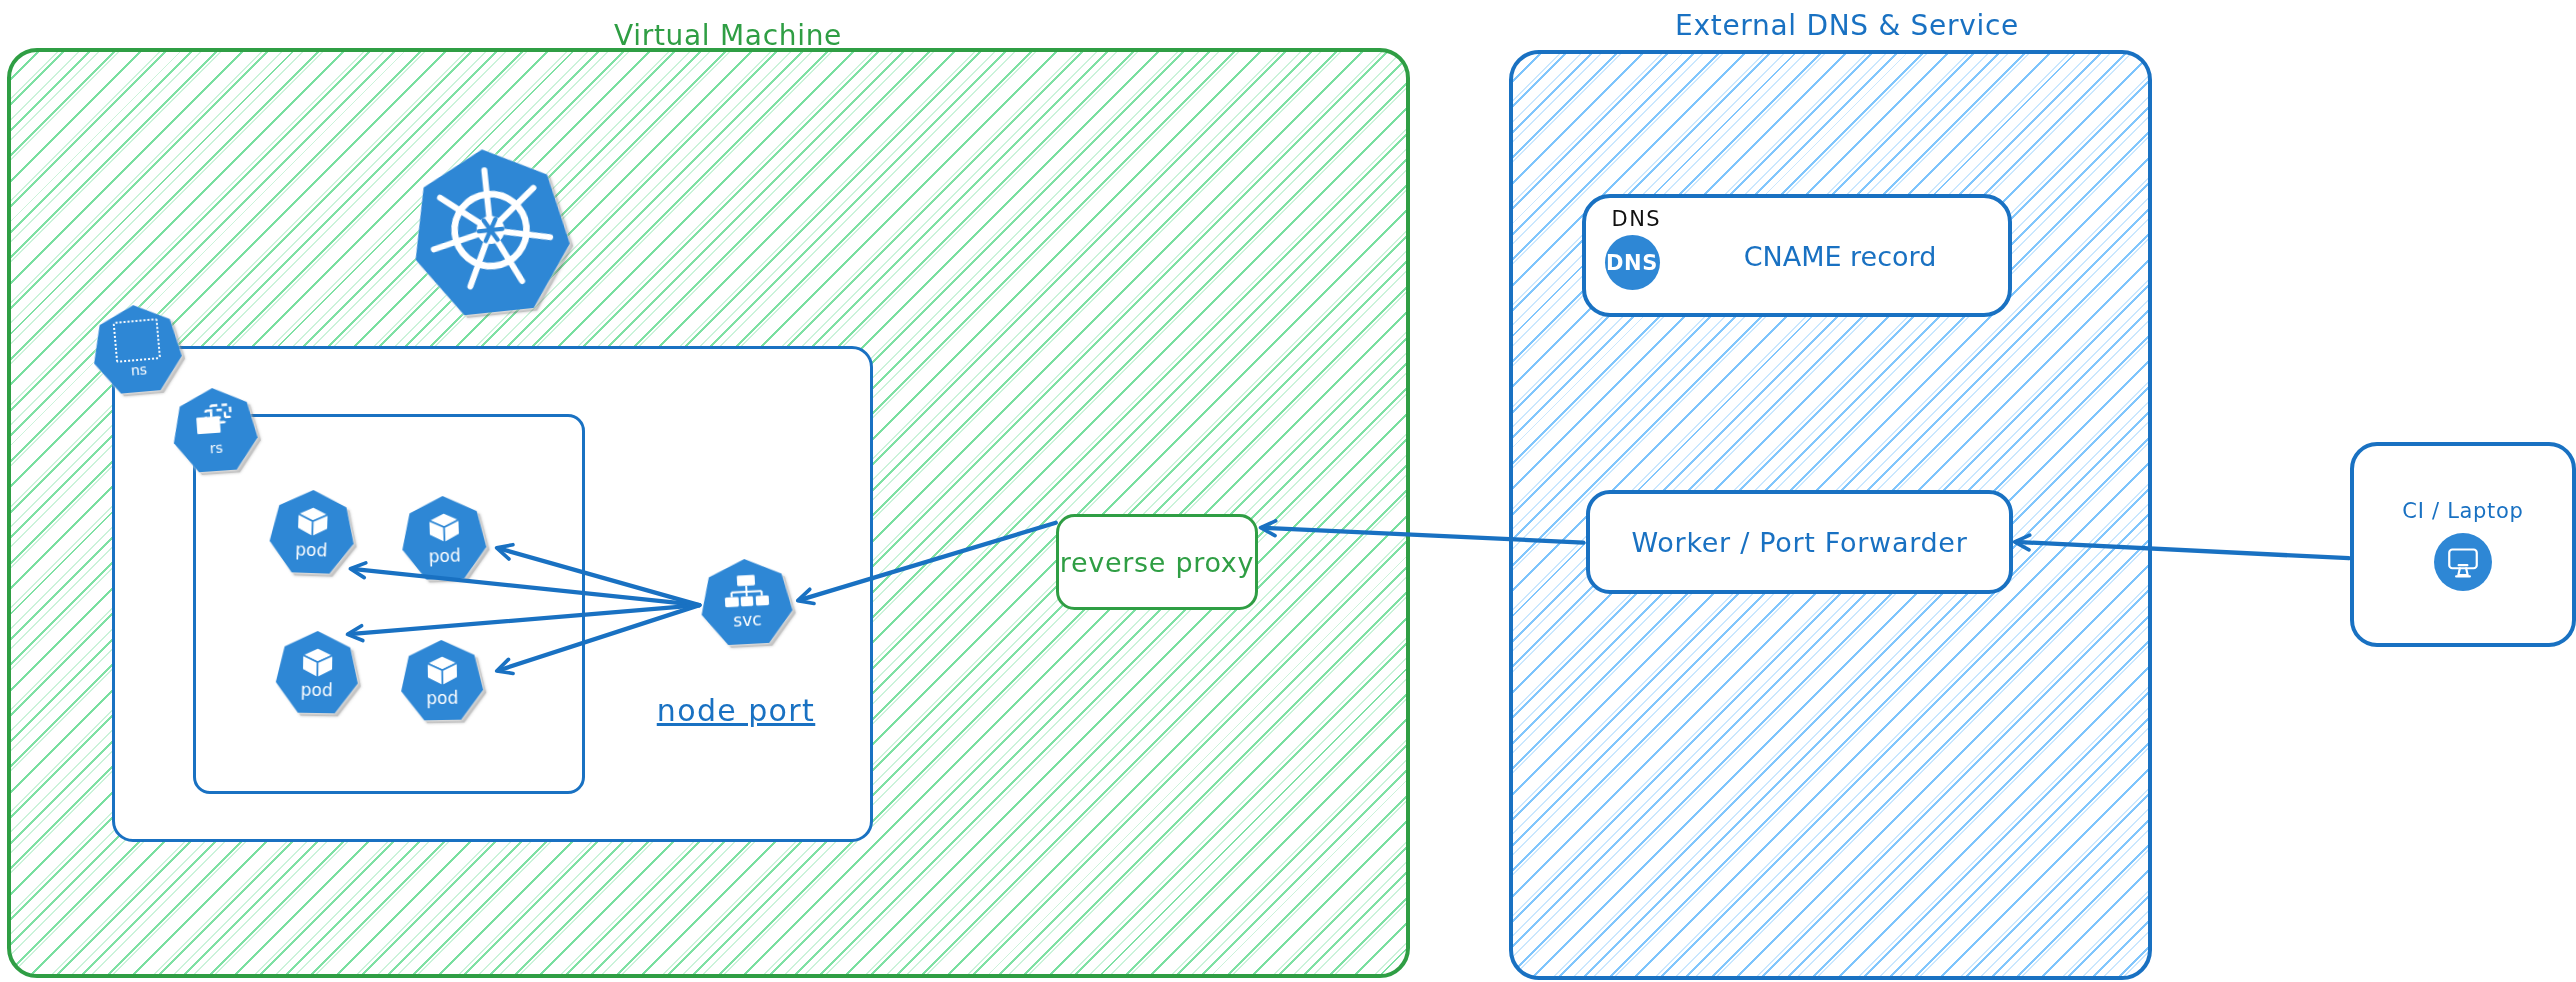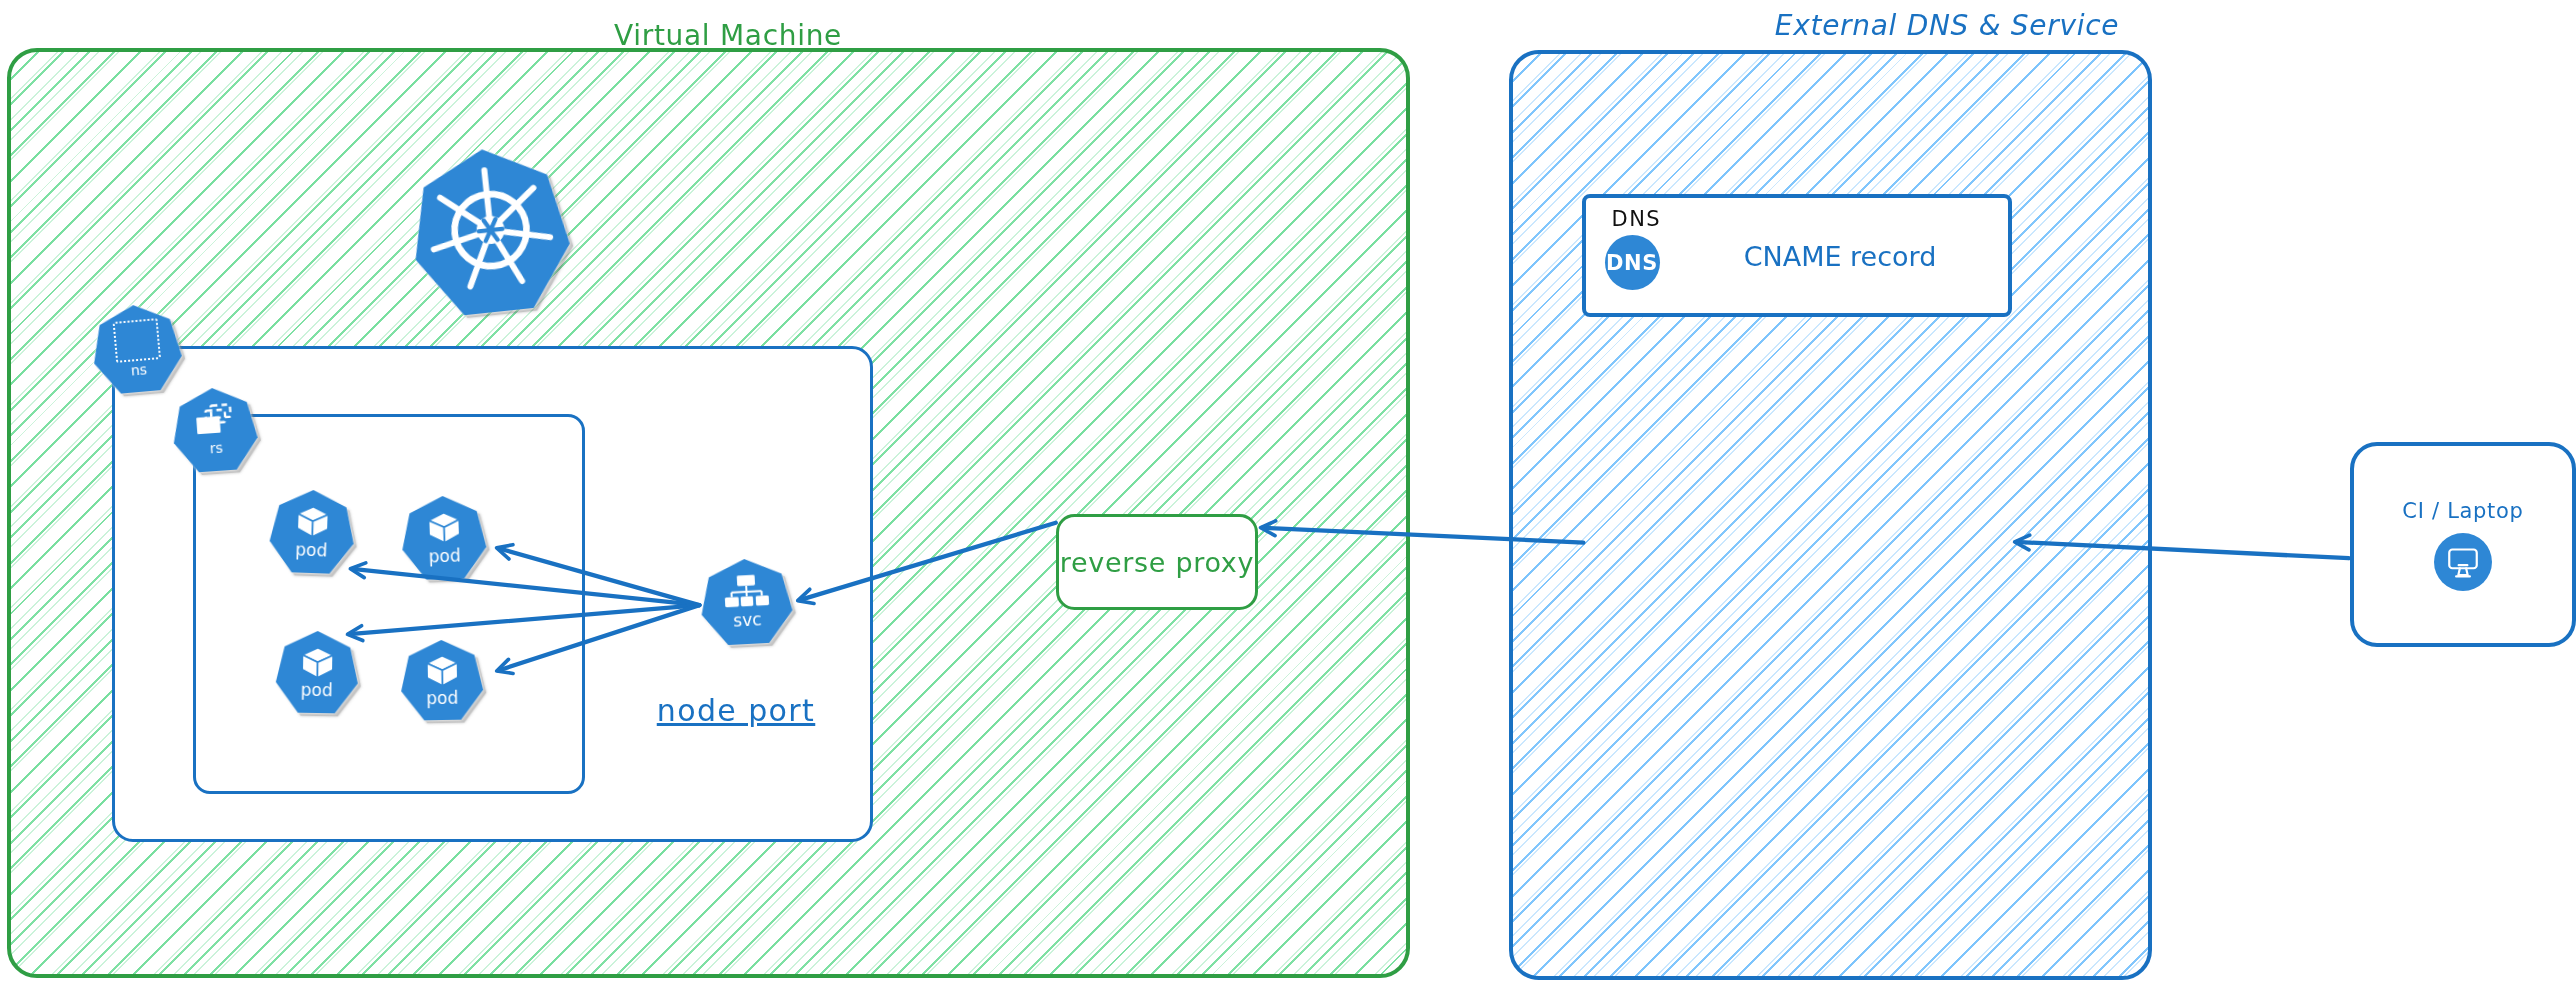--- a/index.html
+++ b/index.html
@@ -26,21 +26,21 @@
     background-image:
       repeating-linear-gradient(135deg, rgba(116,192,252,.9) 0 2.1px, transparent 2.1px 18px),
       repeating-linear-gradient(135deg, rgba(116,192,252,.38) 3.6px 5px, transparent 5px 18px);
   }
 
   
   .ns-box{left:112px;top:346px;width:755px;height:490px;background:#fff;border:3.6px solid #1971c2;border-radius:21px;}
   .rs-box{left:193px;top:414px;width:386px;height:374px;background:#fff;border:3.6px solid #1971c2;border-radius:17px;}
   .rp-box{left:1056px;top:478px;width:196px;height:90px;background:#fff;border:3.6px solid #2f9e44;border-radius:18.5px;
           display:flex;align-items:center;justify-content:center;margin-top:36px;}
-  .dns-box{left:1582px;top:194px;width:422px;height:115px;background:#fff;border:4.3px solid #1971c2;border-radius:8px;}
+  .dns-box{left:1582px;top:194px;width:422px;height:115px;background:#fff;border:4.3px solid #1971c2;border-radius:28px;}
   .worker-box{left:1586px;top:490px;width:419px;height:96px;background:#fff;border:4.3px solid #1971c2;border-radius:24px;
           display:flex;align-items:center;justify-content:center;}
   .ci-box{left:2350px;top:442px;width:218px;height:197px;background:#fff;border:4.3px solid #1971c2;border-radius:27px;
           display:flex;flex-direction:column;align-items:center;justify-content:center;gap:10px;}
 
   .box-label{font-size:27px;letter-spacing:0.7px;white-space:nowrap;}
 
   
   .hepta-wrap{filter:drop-shadow(0 0 1.8px #ffffff) drop-shadow(3.6px 3.6px 0 rgba(80,80,80,.35));}
   .hepta{
@@ -77,21 +77,21 @@
              display:flex;align-items:center;justify-content:center;}
 
   .arrows{left:0;top:0;width:2576px;height:983px;pointer-events:none;z-index:20;}
 </style>
 </head>
 <body>
 
 <div id="canvas">
 
   <div class="abs title green-text" style="left:728px;top:19px;">Virtual Machine</div>
-  <div class="abs title blue-text" style="left:1947px;top:8.5px;font-style:italic;">External DNS &amp; Service</div>
+  <div class="abs title blue-text" style="left:1847px;top:8.5px;">External DNS &amp; Service</div>
 
   <div class="abs vm-box"></div>
   <div class="abs ext-box"></div>
 
   <div class="abs ns-box"></div>
   <div class="abs rs-box"></div>
 
   <div class="abs hepta-wrap k8s-wrap">
     <div class="hepta">
       <svg width="86%" height="86%" viewBox="0 0 100 100">
@@ -206,20 +206,23 @@
   </div>
 
   <div class="abs dns-box">
     <span class="dns-tag">DNS</span>
     <div class="dns-badge">
       <span>DNS</span>
     </div>
     <div class="cname-label blue-text">CNAME record</div>
   </div>
 
+  <div class="abs worker-box">
+    <span class="box-label blue-text">Worker / Port Forwarder</span>
+  </div>
 
   <div class="abs ci-box">
     <span class="ci-label blue-text">CI / Laptop</span>
     <div class="monitor-badge">
       <svg width="40" height="40" viewBox="0 0 64 64">
         <g fill="none" stroke="#ffffff" stroke-width="3.5" stroke-linejoin="round" stroke-linecap="round">
           <rect x="10" y="12" width="44" height="30" rx="5"></rect>
           <line x1="25" y1="37" x2="39" y2="37"></line>
           <path d="M27 42 L24.5 53 L39.5 53 L37 42"></path>
           <line x1="21" y1="55" x2="43" y2="55"></line>

